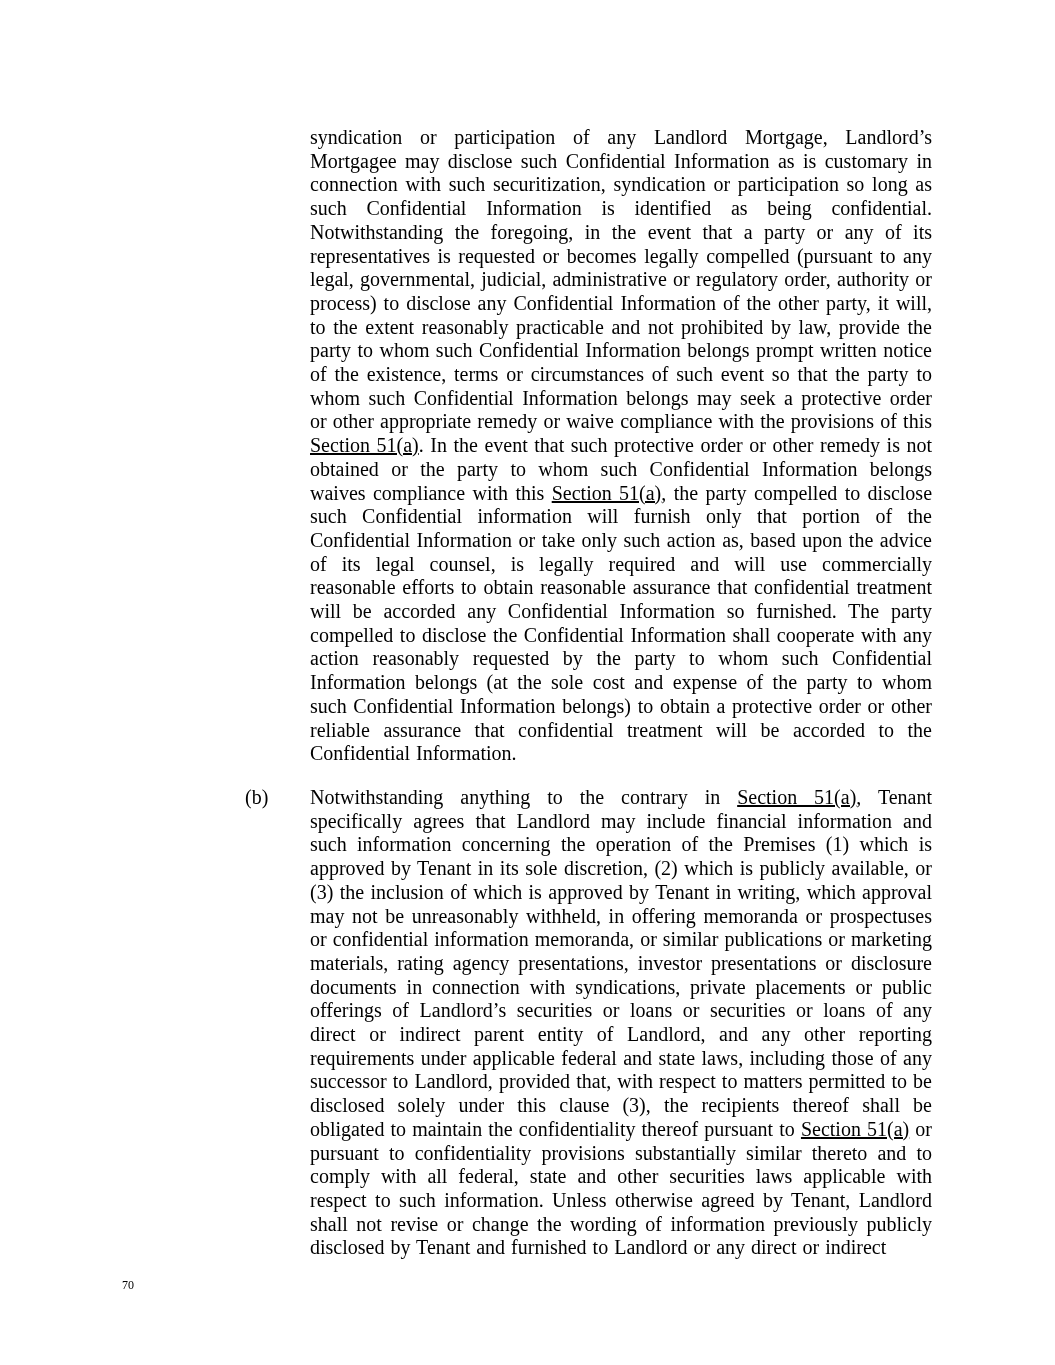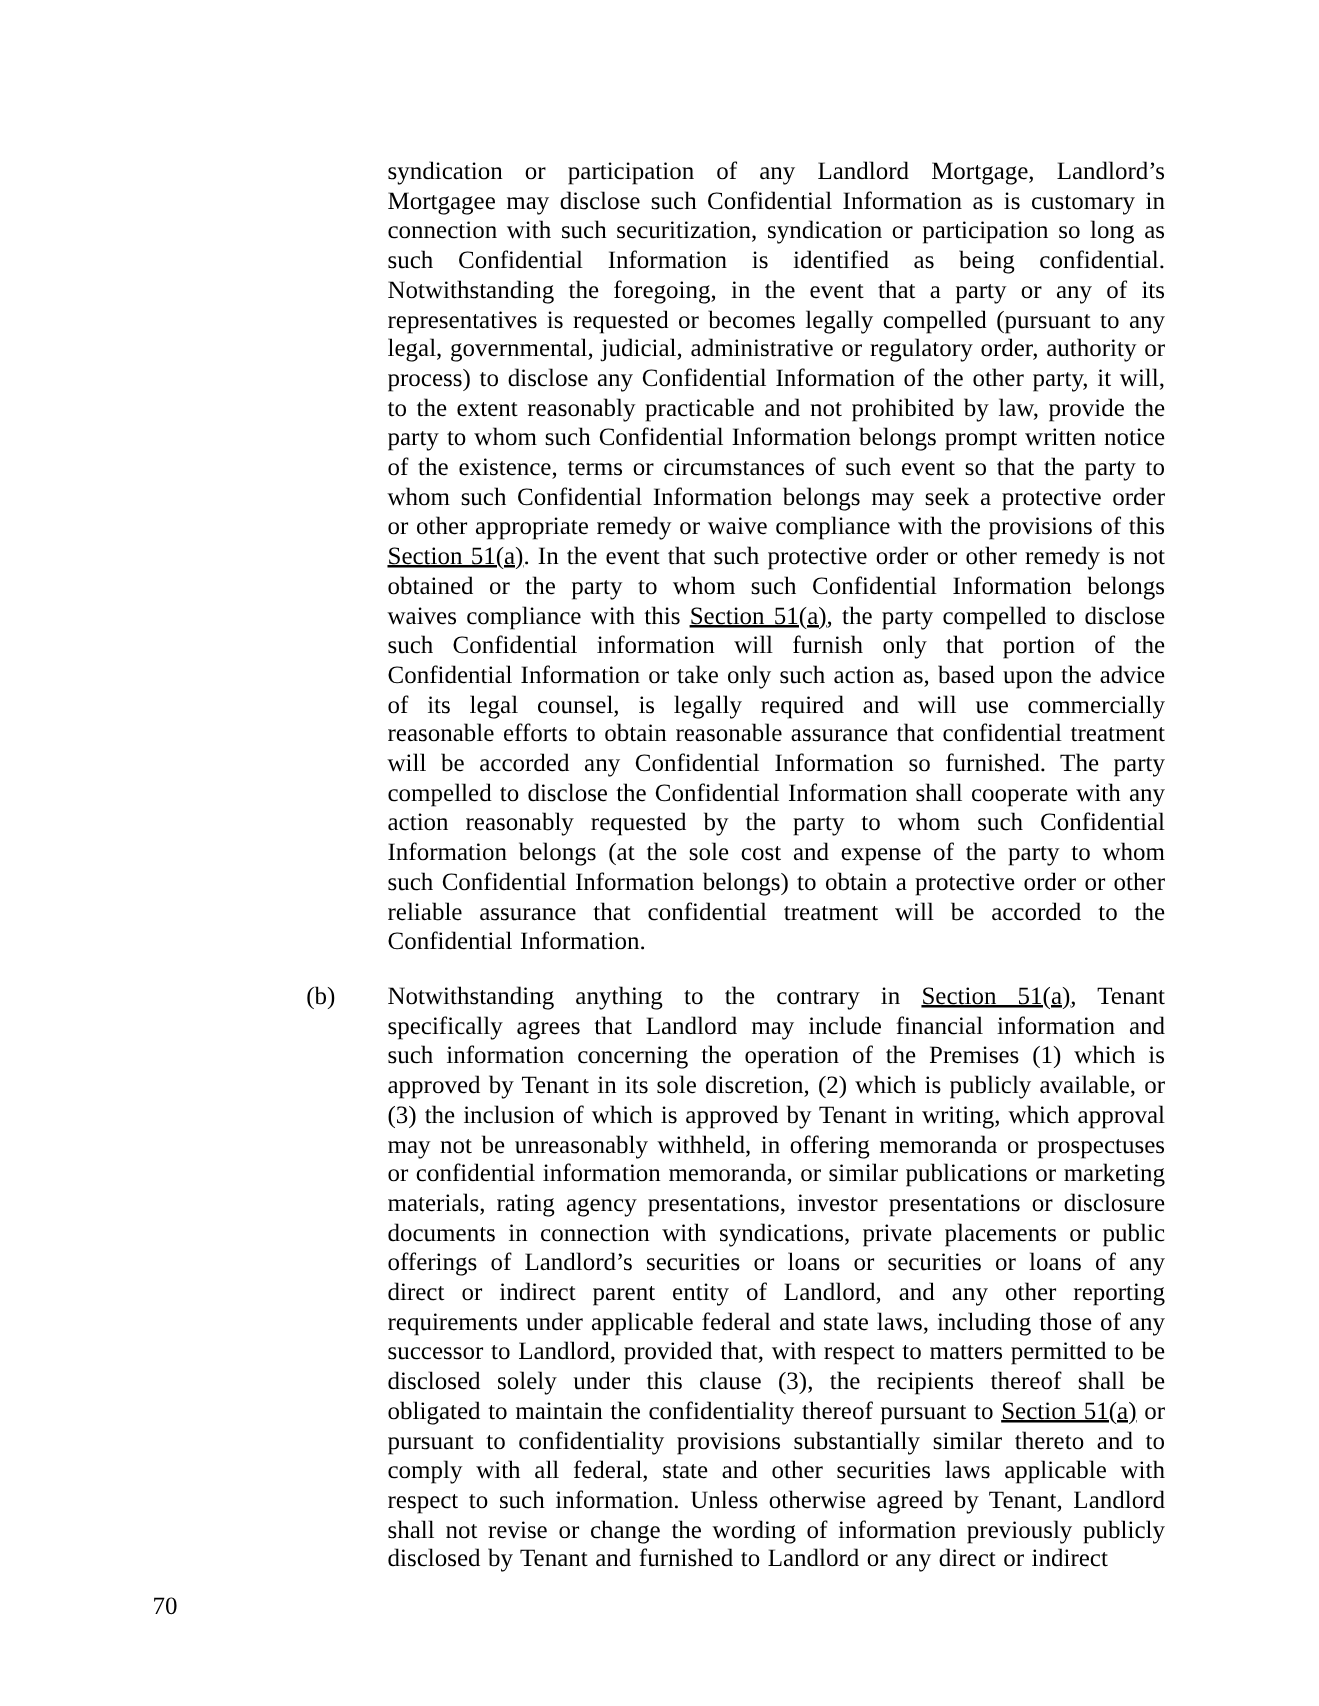--- a/index.html
+++ b/index.html
@@ -32,21 +32,21 @@
     left: -65px;
     top: 0;
     font-size: 20px;
     line-height: 23.7px;
   }
   .underline { text-decoration: underline; }
   .page-number {
     position: absolute;
     left: 122px;
     top: 1274px;
-    font-size: 20px;
+    font-size: 12px;
     line-height: 23.7px;
   }
 </style>
 </head>
 <body>
 
 <div class="page">
   <div class="text-block">
     <div class="para">
       <p class="para-text"><span>syndication or participation of any Landlord Mortgage, Landlord’s Mortgagee may disclose such Confidential Information as is customary in connection with such securitization, syndication or participation so long as such Confidential Information is identified as being confidential. Notwithstanding the foregoing, in the event that a party or any of its representatives is requested or becomes legally compelled (pursuant to any legal, governmental, judicial, administrative or regulatory order, authority or process) to disclose any Confidential Information of the other party, it will, to the extent reasonably practicable and not prohibited by law, provide the party to whom such Confidential Information belongs prompt written notice of the existence, terms or circumstances of such event so that the party to whom such Confidential Information belongs may seek a protective order or other appropriate remedy or waive compliance with the provisions of this </span><span class="underline">Section 51(a)</span><span>. In the event that such protective order or other remedy is not obtained or the party to whom such Confidential Information belongs waives compliance with this </span><span class="underline">Section 51(a)</span><span>, the party compelled to disclose such Confidential information will furnish only that portion of the Confidential Information or take only such action as, based upon the advice of its legal counsel, is legally required and will use commercially reasonable efforts to obtain reasonable assurance that confidential treatment will be accorded any Confidential Information so furnished. The party compelled to disclose the Confidential Information shall cooperate with any action reasonably requested by the party to whom such Confidential Information belongs (at the sole cost and expense of the party to whom such Confidential Information belongs) to obtain a protective order or other reliable assurance that confidential treatment will be accorded to the Confidential Information.</span></p>

